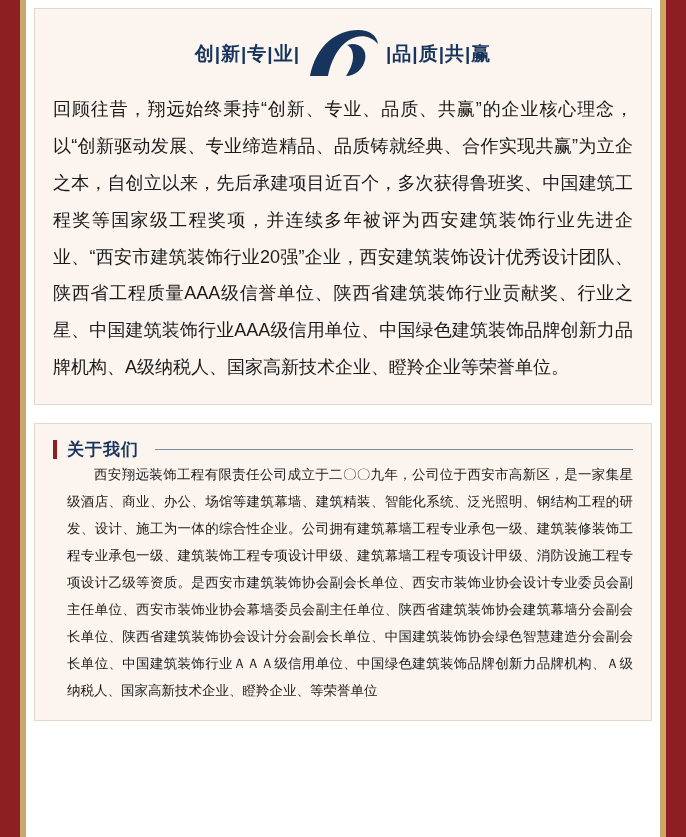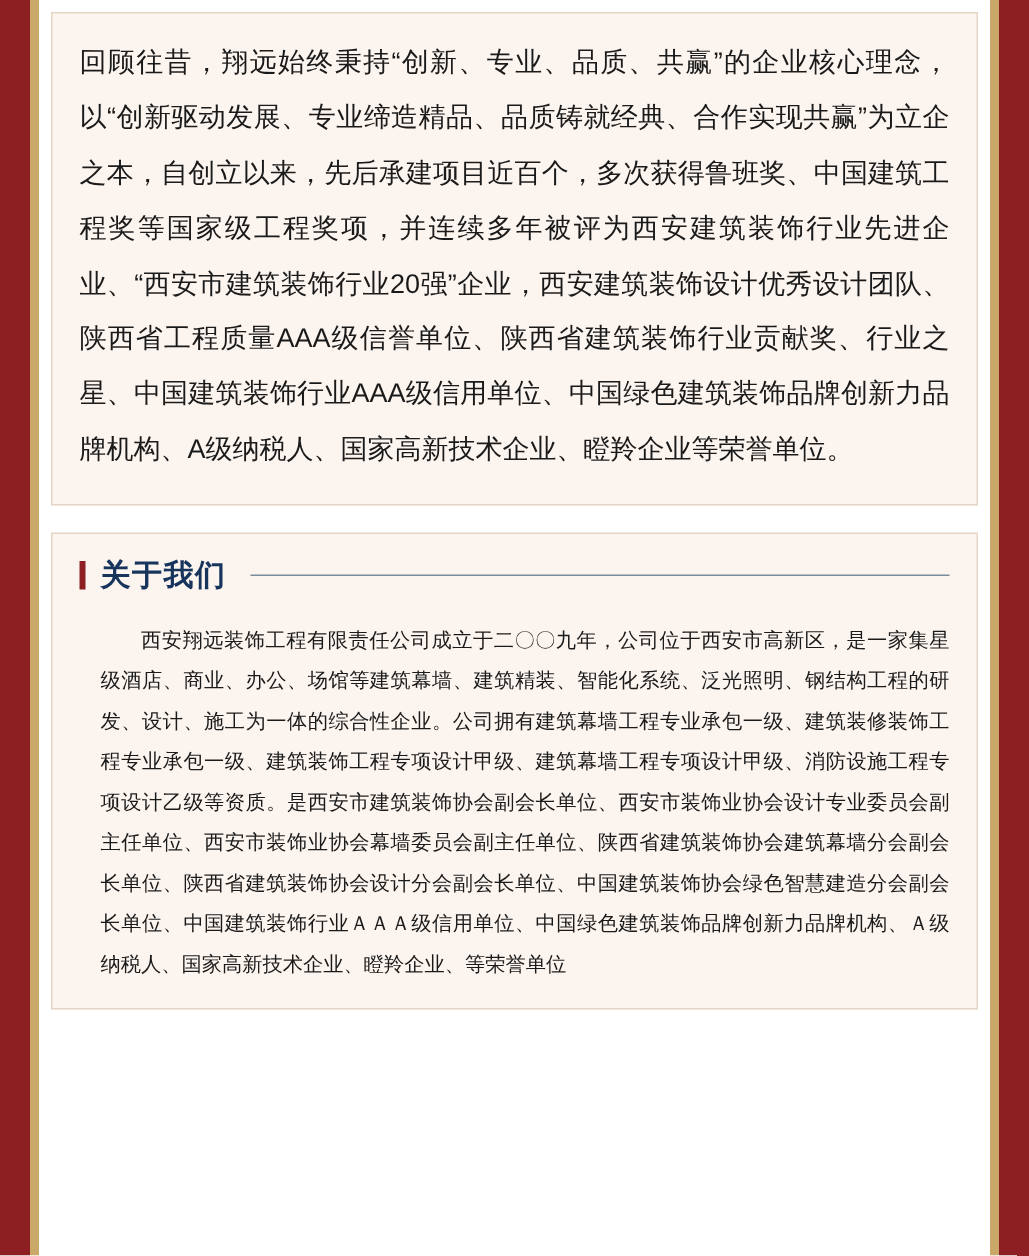--- a/index.html
+++ b/index.html
@@ -107,21 +107,21 @@
     align-items: center;
     gap: 10px;
   }
   .section-bar {
     width: 4px;
     height: 19px;
     background: #8d1f23;
     flex: none;
   }
   .section-title {
-    font-size: 20px;
+    font-size: 17px;
     font-weight: bold;
     color: #16345c;
     letter-spacing: 1px;
   }
   .section-rule {
     flex: 1 1 auto;
     height: 1px;
     background: #16345c;
     opacity: 0.55;
     margin-left: 6px;
@@ -131,40 +131,50 @@
     letter-spacing: 3px;
     color: #2d2d2d;
     margin: 12px 0 6px 14px;
     font-family: "Liberation Sans", sans-serif;
   }
   .body2 {
     font-size: 13.5px;
     line-height: 2.0;
     color: #1a1a1a;
     text-align: justify;
-    margin: 16px 0 0 14px;
+    margin: 0 0 0 14px;
     text-indent: 27px;
   }
 </style>
 </head>
 <body>
 
 <div class="page">
 
   <div class="rail left">
     <div class="rail-inner"></div>
   </div>
   <div class="rail right">
     <div class="rail-inner"></div>
   </div>
 
   <div class="content">
 
     <div class="card">
 
+      <div class="logo-row">
+        <span class="slogan-text">创|新|专|业|</span>
+        <span class="logo-mark">
+          <svg width="74" height="56" viewBox="0 0 74 56" xmlns="http://www.w3.org/2000/svg">
+            <path d="M4 50 C 10 20, 30 4, 52 4 C 64 4, 71 10, 72 18 C 66 11, 58 9, 50 11 C 36 15, 26 30, 22 50 Z" fill="#16345c"></path>
+            <path d="M46 18 C 56 18, 61 25, 59 34 C 57 43, 49 50, 40 50 C 44 44, 47 37, 47 31 C 47 25, 45 21, 41 19 Z" fill="#16345c"></path>
+          </svg>
+        </span>
+        <span class="slogan-text">|品|质|共|赢</span>
+      </div>
 
       <p class="para">回顾往昔，翔远始终秉持“创新、专业、品质、共赢”的企业核心理念，以“创新驱动发展、专业缔造精品、品质铸就经典、合作实现共赢”为立企之本，自创立以来，先后承建项目近百个，多次获得鲁班奖、中国建筑工程奖等国家级工程奖项，并连续多年被评为西安建筑装饰行业先进企业、“西安市建筑装饰行业20强”企业，西安建筑装饰设计优秀设计团队、陕西省工程质量AAA级信誉单位、陕西省建筑装饰行业贡献奖、行业之星、中国建筑装饰行业AAA级信用单位、中国绿色建筑装饰品牌创新力品牌机构、A级纳税人、国家高新技术企业、瞪羚企业等荣誉单位。</p>
     </div>
 
     <div class="card2">
       <div class="section-head">
         <span class="section-bar"></span>
         <span class="section-title">关于我们</span>
         <span class="section-rule"></span>
       </div>

